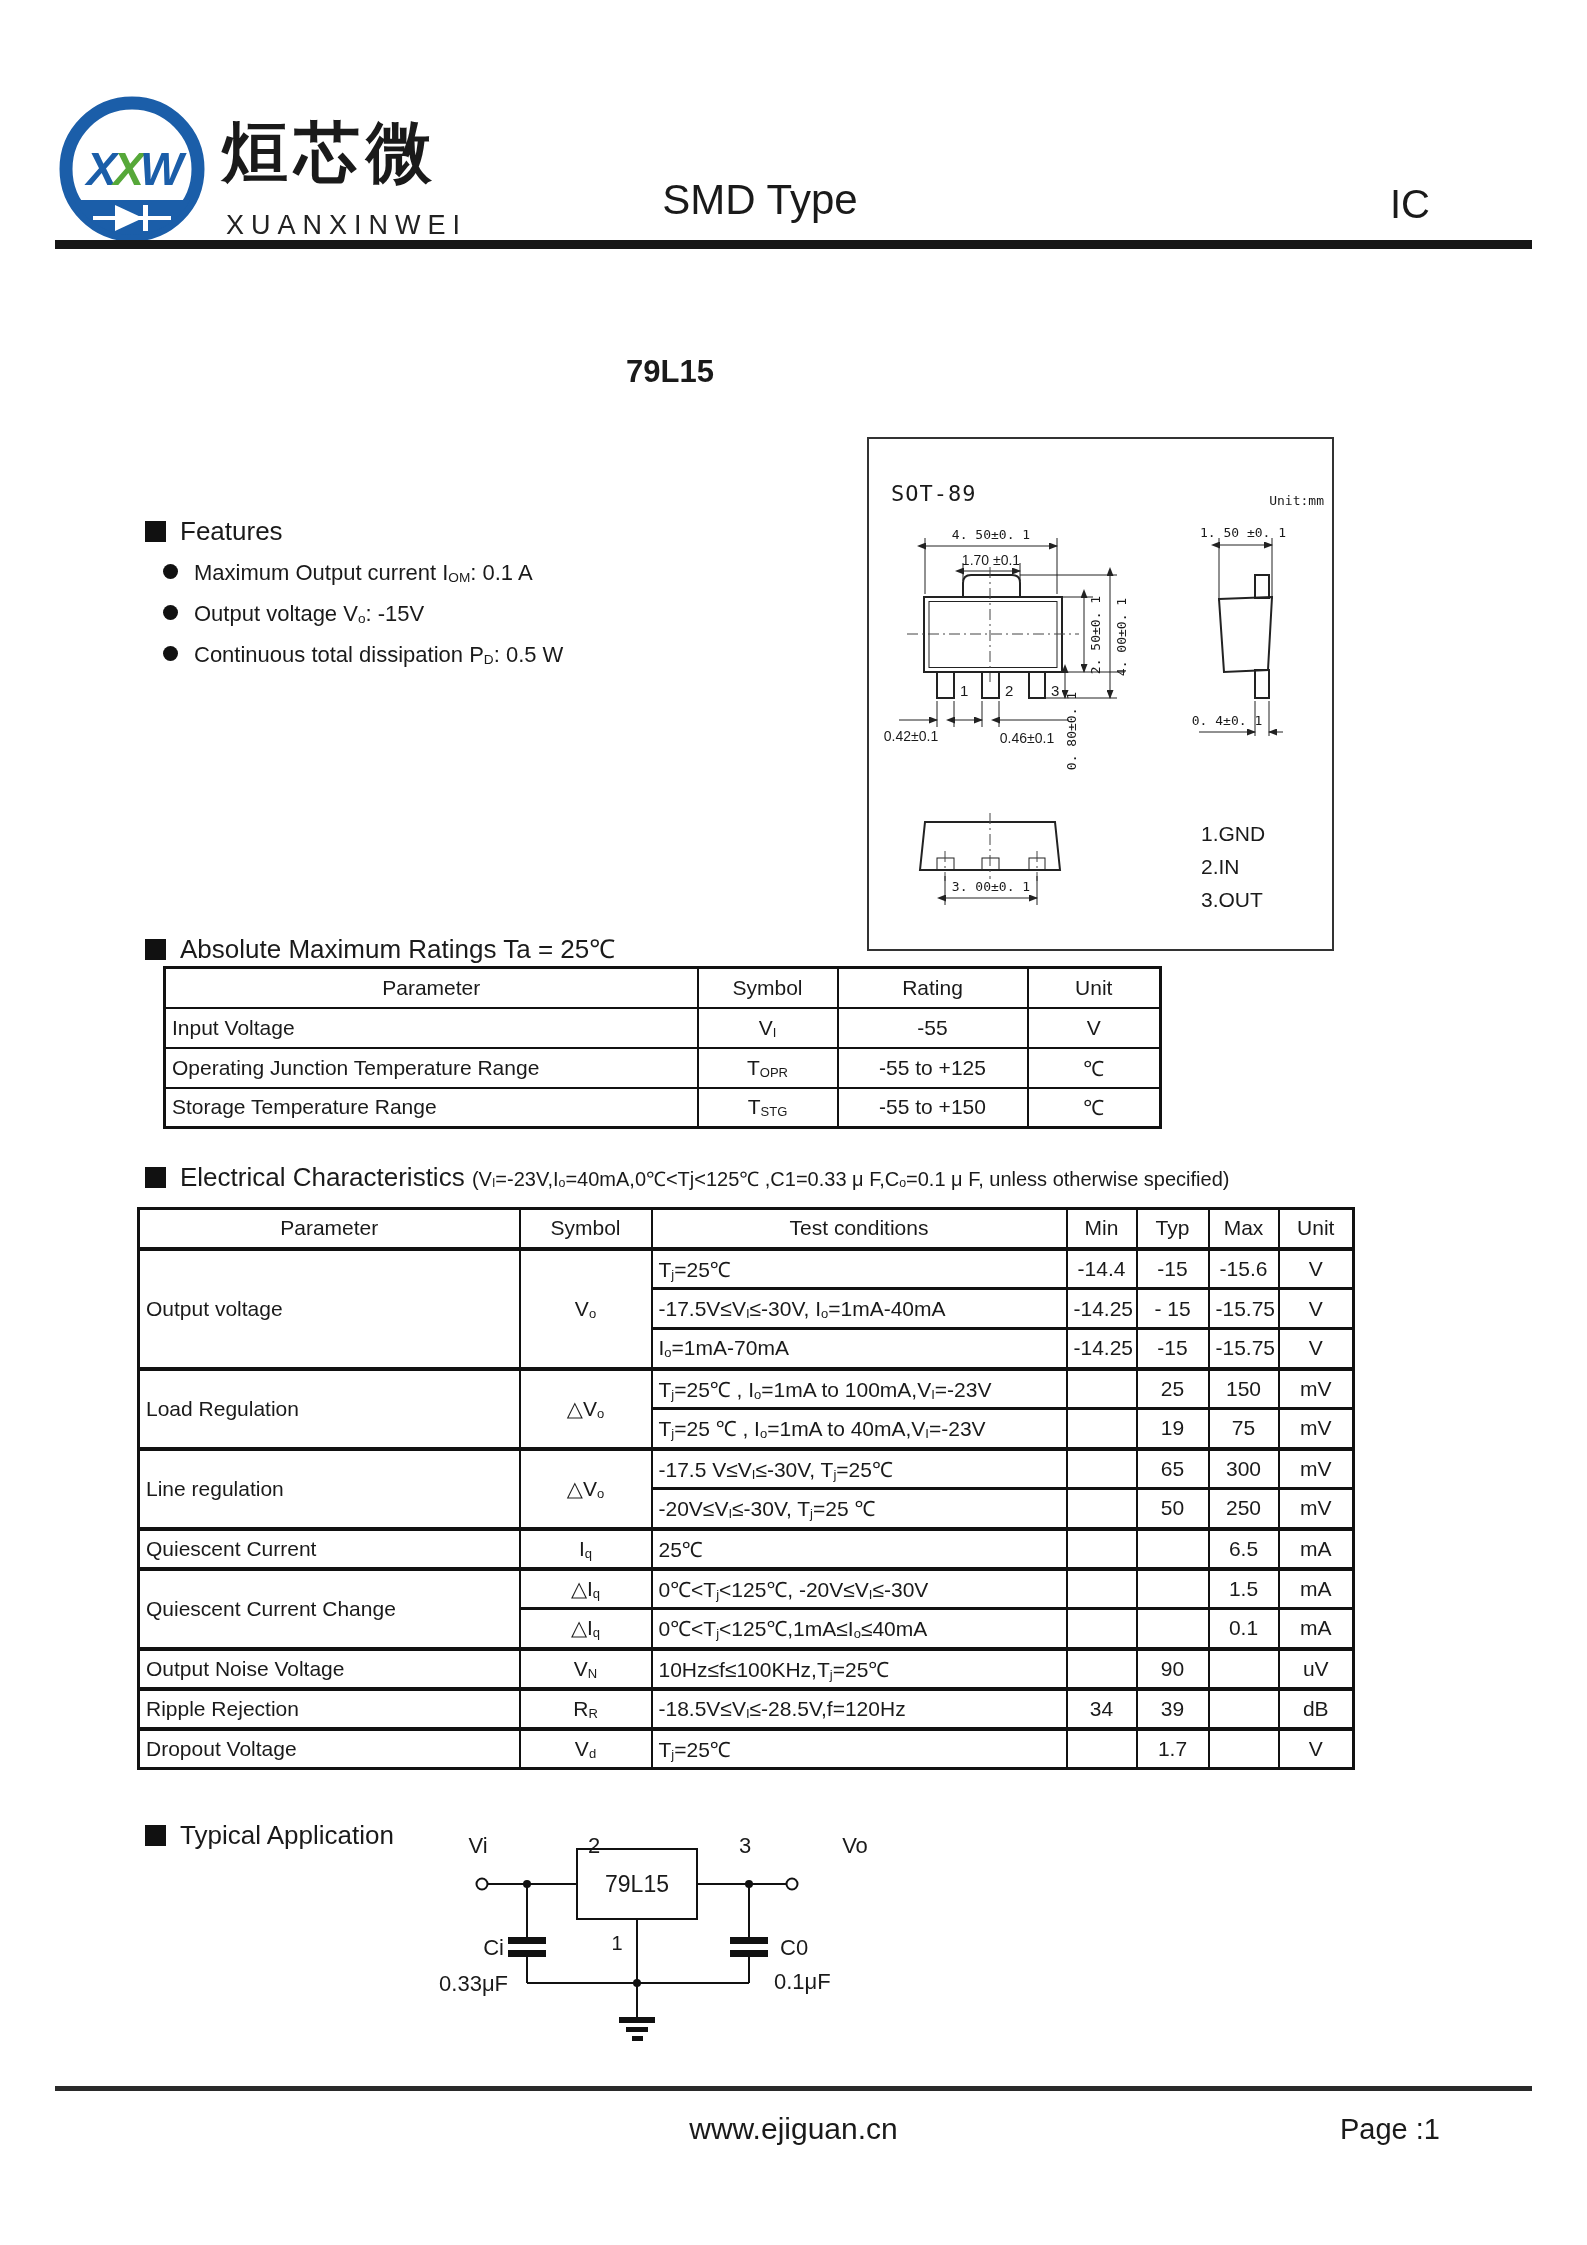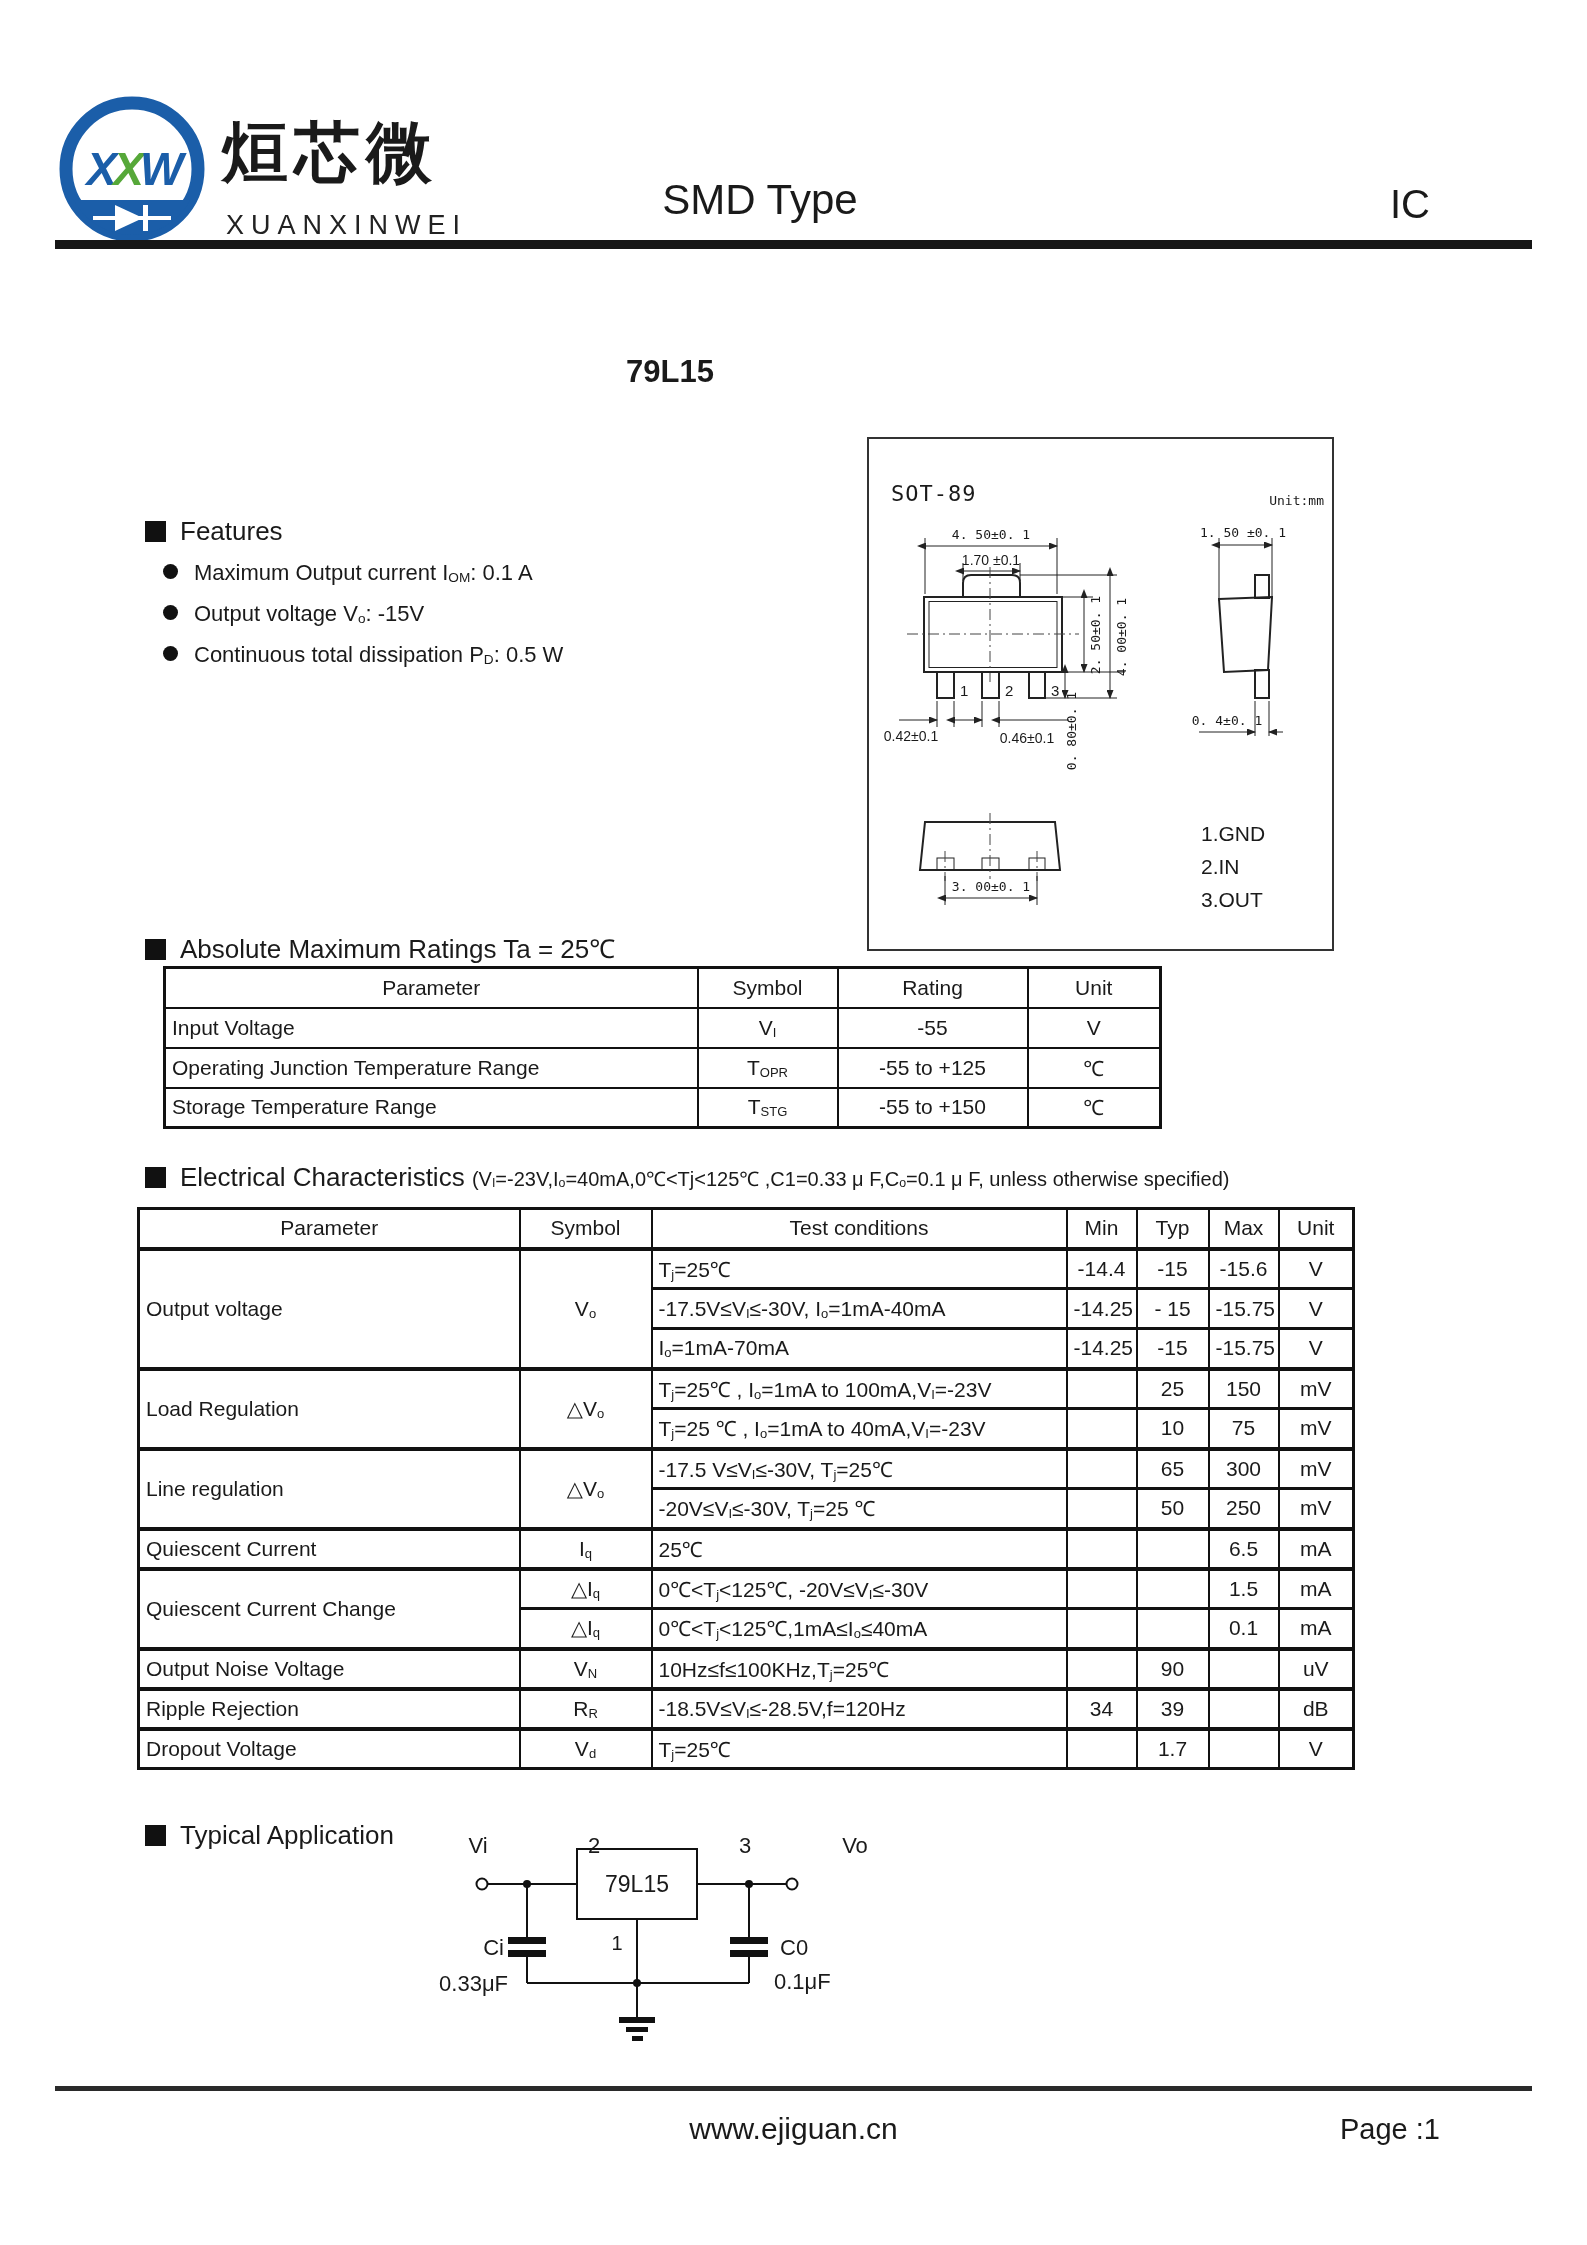--- a/index.html
+++ b/index.html
@@ -255,21 +255,21 @@
         <td class="cell-c" rowspan="2">△V<sub>o</sub></td>
         <td class="cell-l">T<sub>j</sub>=25℃ , I<sub>o</sub>=1mA to 100mA,V<sub>I</sub>=-23V</td>
         <td class="cell-c"></td>
         <td class="cell-c">25</td>
         <td class="cell-c">150</td>
         <td class="cell-c">mV</td>
       </tr>
       <tr>
         <td class="cell-l">T<sub>j</sub>=25 ℃ , I<sub>o</sub>=1mA to 40mA,V<sub>I</sub>=-23V</td>
         <td class="cell-c"></td>
-        <td class="cell-c">10</td>
+        <td class="cell-c">19</td>
         <td class="cell-c">75</td>
         <td class="cell-c">mV</td>
       </tr>
       <tr class="g">
         <td class="cell-l" rowspan="2">Line regulation</td>
         <td class="cell-c" rowspan="2">△V<sub>o</sub></td>
         <td class="cell-l">-17.5 V≤V<sub>I</sub>≤-30V, T<sub>j</sub>=25℃</td>
         <td class="cell-c"></td>
         <td class="cell-c">65</td>
         <td class="cell-c">300</td>

